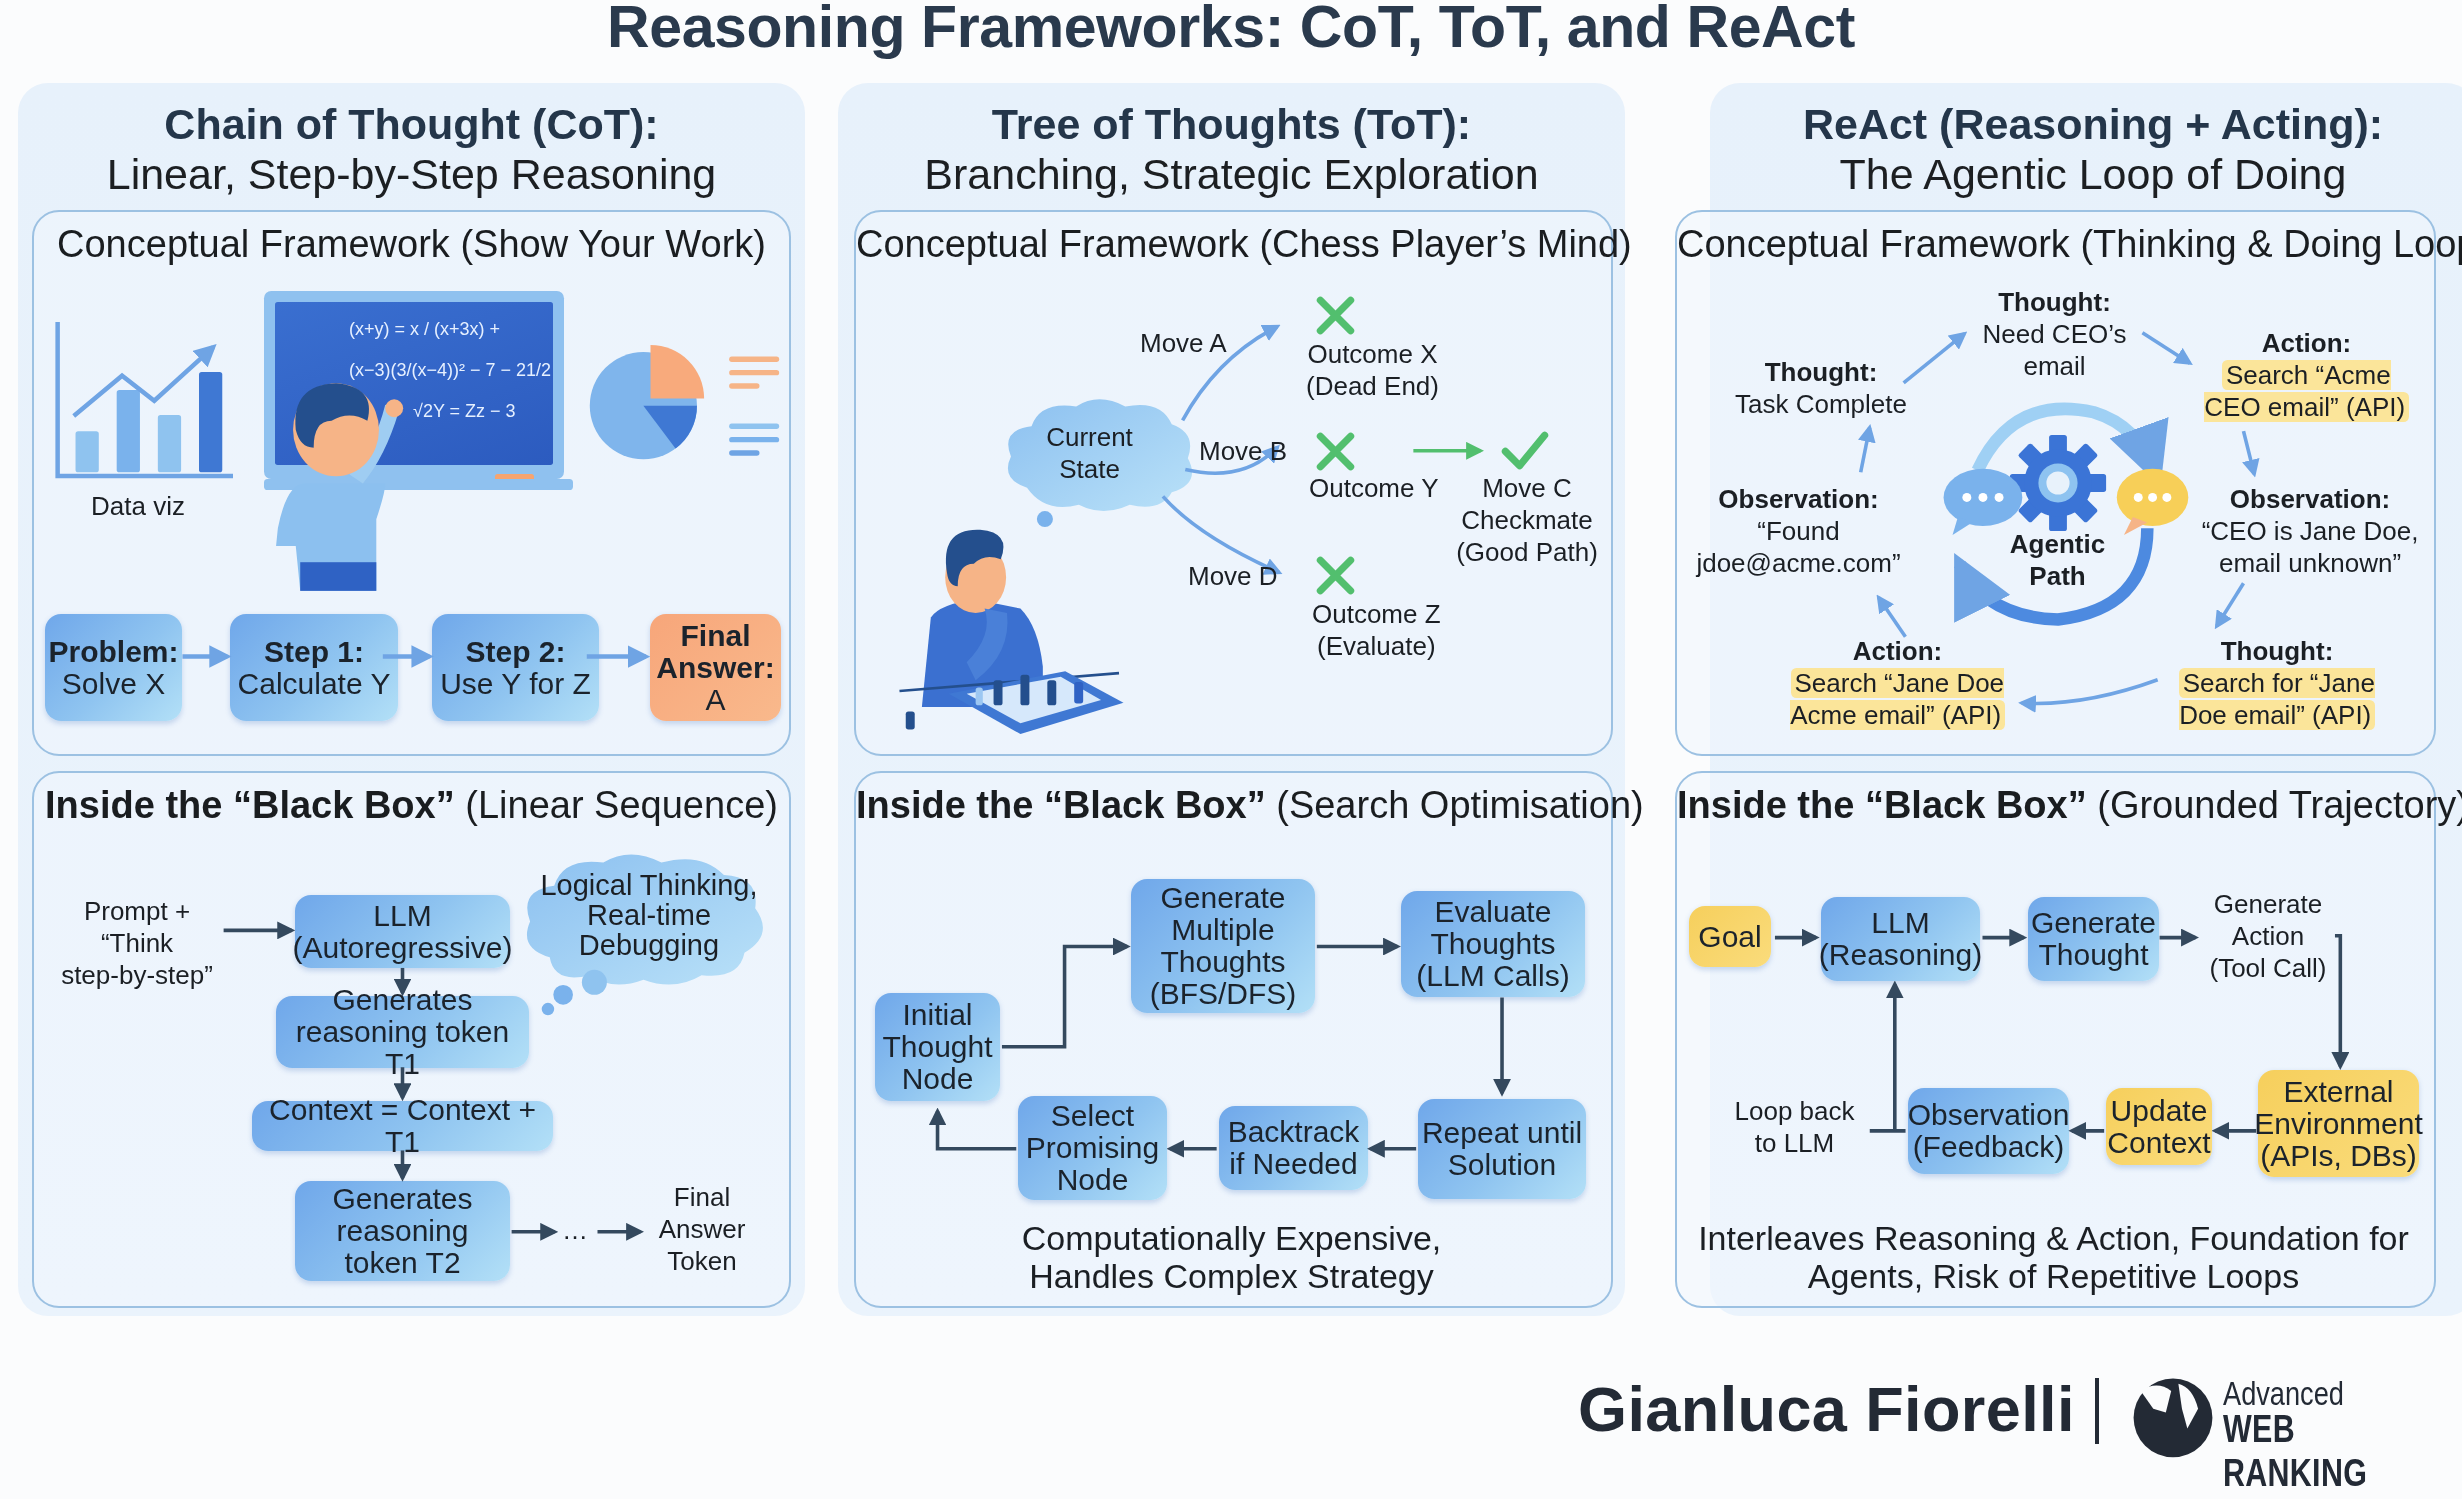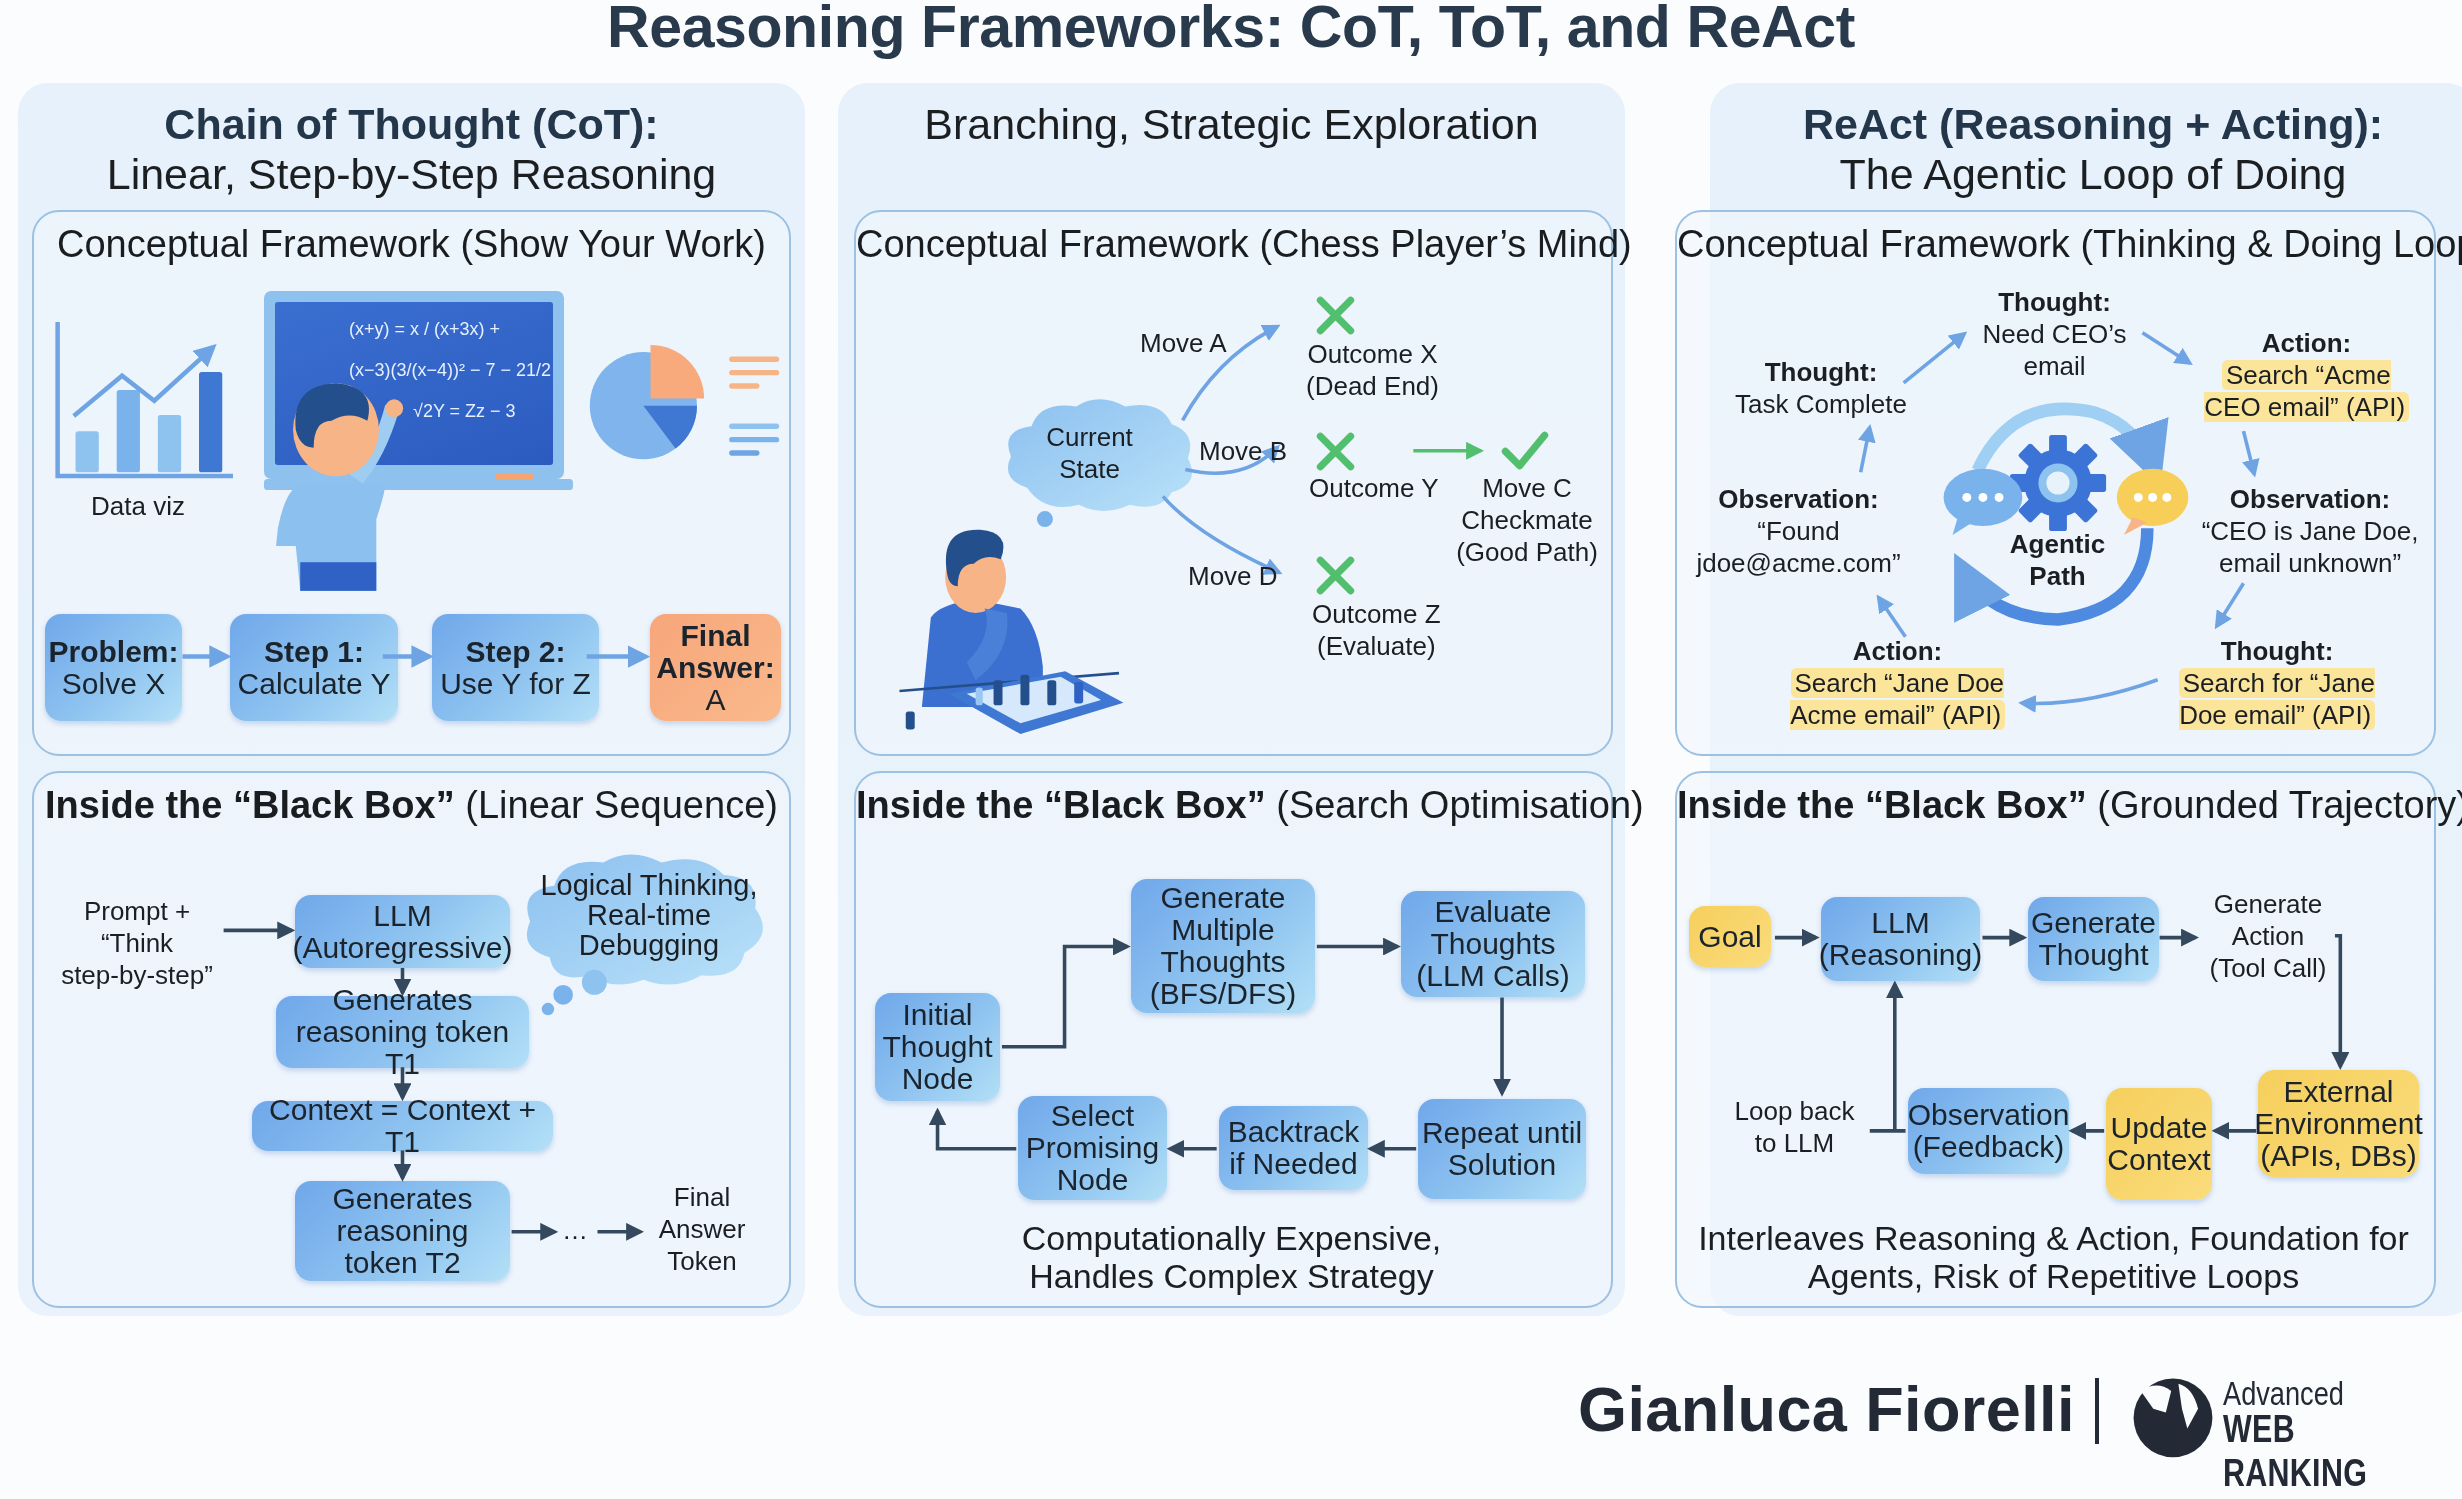--- a/index.html
+++ b/index.html
@@ -181,20 +181,21 @@
   <line x1="250" y1="1040" x2="326" y2="1040" stroke="#34495e" stroke-width="4" marker-end="url(#ah-dark)"></line>
   <line x1="450" y1="1082" x2="450" y2="1110" stroke="#34495e" stroke-width="4" marker-end="url(#ah-dark)"></line>
   <line x1="450" y1="1193" x2="450" y2="1227" stroke="#34495e" stroke-width="4" marker-end="url(#ah-dark)"></line>
   <line x1="450" y1="1286" x2="450" y2="1317" stroke="#34495e" stroke-width="4" marker-end="url(#ah-dark)"></line>
   <line x1="572" y1="1377" x2="620" y2="1377" stroke="#34495e" stroke-width="4" marker-end="url(#ah-dark)"></line>
   <line x1="668" y1="1377" x2="716" y2="1377" stroke="#34495e" stroke-width="4" marker-end="url(#ah-dark)"></line>
 </svg>
 
 <div class="panel" style="left:838px; width:787px;">
   <div class="panel-title">
+    <span class="t1">Tree of Thoughts (ToT):</span>
     <span class="t2">Branching, Strategic Exploration</span>
   </div>
 </div>
 <div class="inner" style="left:854px; top:210px; width:755px; height:542px;">
   <div class="inner-title">Conceptual Framework (Chess Player’s Mind)</div>
 </div>
 
 <svg style="left:1000px; top:394px;" width="197" height="134" viewBox="0 0 220 150">
   <path d="M30,105 Q0,95 12,70 Q0,40 35,36 Q45,8 85,14 Q110,-2 140,14 Q180,6 192,34 Q220,44 210,72 Q225,100 192,110 Q180,132 145,124 Q115,138 88,124 Q50,134 30,105 Z" fill="url(#g-cloud)"></path>
   <circle cx="50" cy="140" r="9" fill="#7ab2ec"></circle>
@@ -376,21 +377,21 @@
 </div>
 <div class="box" style="left:2028px; top:897px; width:131px; height:84px;">
   <div><span>Generate</span><br><span>Thought</span></div>
 </div>
 <div class="lbl" style="left:2201px; top:888px; width:134px;">
   <span>Generate</span><br><span>Action</span><br><span>(Tool Call)</span>
 </div>
 <div class="box yellow" style="left:2258px; top:1070px; width:161px; height:107px;">
   <div><span>External</span><br><span>Environment</span><br><span>(APIs, DBs)</span></div>
 </div>
-<div class="box yellow" style="left:2106px; top:1088px; width:106px; height:112px;">
+<div class="box yellow" style="left:2106px; top:1088px; width:106px; height:77px;">
   <div><span>Update</span><br><span>Context</span></div>
 </div>
 <div class="box" style="left:1908px; top:1088px; width:161px; height:86px;">
   <div><span>Observation</span><br><span>(Feedback)</span></div>
 </div>
 <div class="lbl" style="left:1732px; top:1095px; width:125px;">
   <span>Loop back</span><br><span>to LLM</span>
 </div>
 <svg style="left:0; top:0;" width="2462" height="1342" viewBox="0 0 2752 1500">
   <line x1="1984" y1="1048" x2="2030" y2="1048" stroke="#34495e" stroke-width="4" marker-end="url(#ah-dark)"></line>

